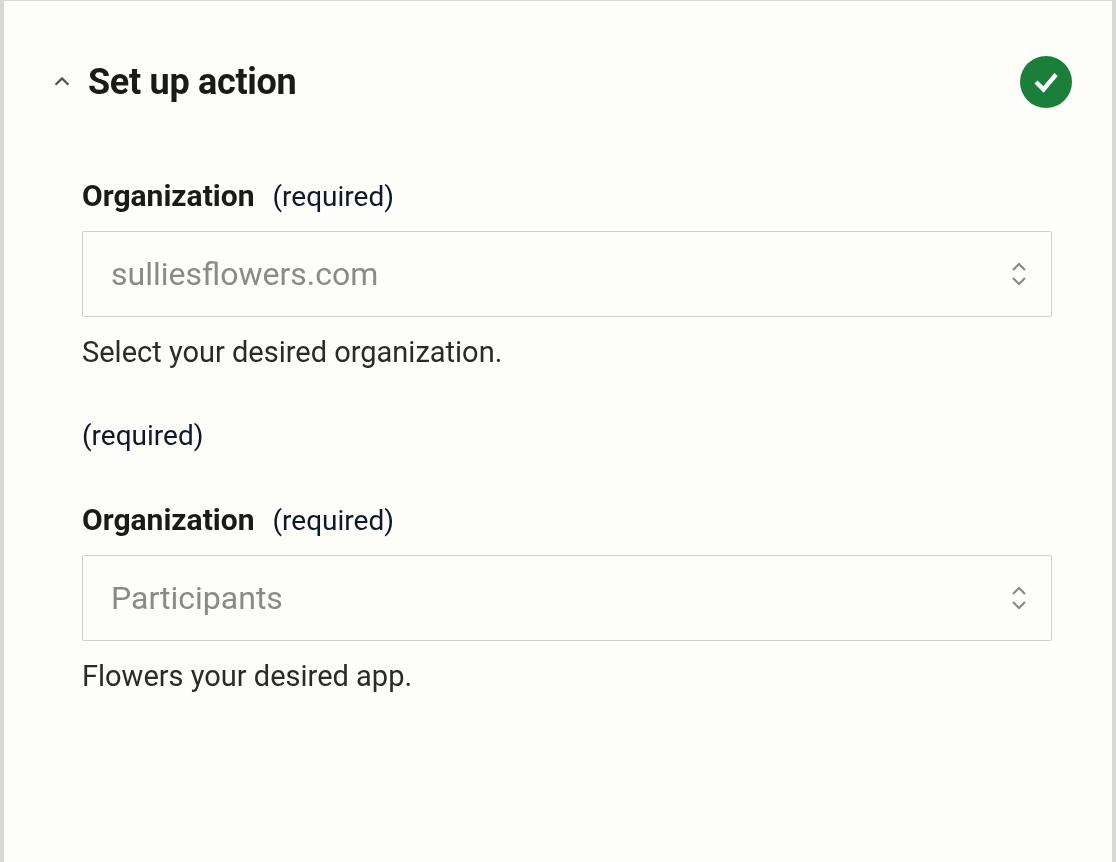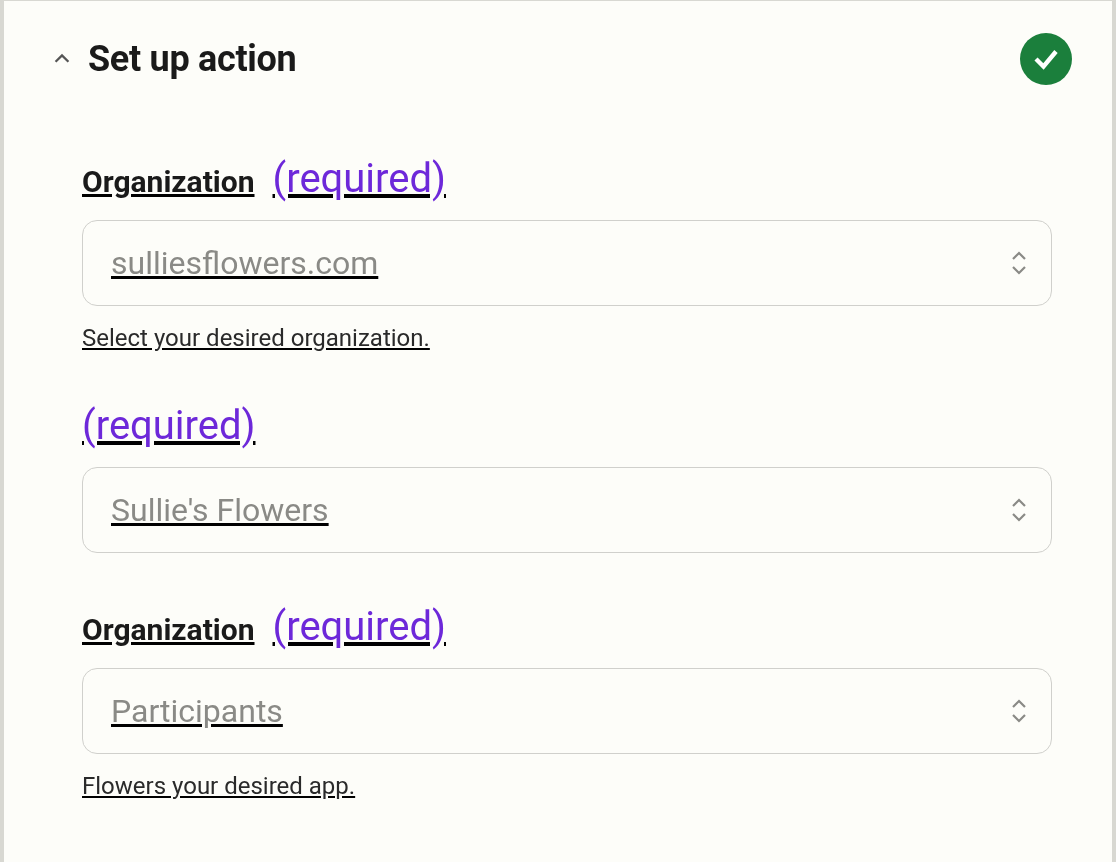--- a/index.html
+++ b/index.html
@@ -20,20 +20,21 @@
       border-top: 1px solid #d8d8d2;
       background: #fdfdf9;
       height: 100%;
       padding: 0;
     }
     .header-row {
       display: flex;
       align-items: center;
       justify-content: space-between;
       padding: 32px 40px 10px 46px;
+      margin-top: 23px;
     }
     .header-left {
       display: flex;
       align-items: center;
       gap: 14px;
     }
     .chevron-up {
       width: 24px;
       height: 24px;
       display: flex;
@@ -65,46 +66,45 @@
     }
     .status-badge svg {
       width: 30px;
       height: 30px;
       stroke: #fff;
       stroke-width: 3.5;
       fill: none;
     }
     .form-area {
       padding: 60px 60px 0 78px;
-      text-decoration: underline;
     }
     .field-group {
       margin-bottom: 50px;
     }
     .field-label-row {
       display: flex;
       align-items: baseline;
       gap: 18px;
       margin-bottom: 18px;
     }
     .field-label {
       font-size: 30px;
       font-weight: 700;
       color: #1a1a1a;
     }
     .field-required {
-      font-size: 40px;
+      font-size: 28px;
       font-weight: 400;
-      color: #6d28d9;
+      color: #0f172a;
     }
     .select-box {
       position: relative;
       width: 100%;
       border: 1px solid #d0d0cc;
-      border-radius: 15px;
+      border-radius: 2px;
       background: #fdfdf9;
       height: 86px;
       display: flex;
       align-items: center;
       padding: 0 60px 0 28px;
       cursor: pointer;
     }
     .select-value {
       font-size: 32px;
       color: #8a8a86;
@@ -121,21 +121,21 @@
       color: #8a8a86;
     }
     .select-arrows svg {
       width: 20px;
       height: 12px;
       stroke: #8a8a86;
       stroke-width: 2.2;
       fill: none;
     }
     .field-help {
-      font-size: 24px;
+      font-size: 29px;
       color: #2a2a2a;
       margin-top: 18px;
       font-weight: 400;
     }
   </style>
 </head>
 <body>
 
 <div class="panel">
   <div class="header-row">
@@ -172,31 +172,20 @@
             </svg>
         </span>
       </div>
       <div class="field-help">Select your desired organization.</div>
     </div>
 
     <div class="field-group">
       <div class="field-label-row">
         <span class="field-required">(required)</span>
       </div>
-      <div class="select-box">
-        <span class="select-value">Sullie's Flowers</span>
-        <span class="select-arrows">
-          <svg viewBox="0 0 20 12">
-              <polyline points="4 9 10 3 16 9"></polyline>
-            </svg>
-          <svg viewBox="0 0 20 12">
-              <polyline points="4 3 10 9 16 3"></polyline>
-            </svg>
-        </span>
-      </div>
     </div>
 
     <div class="field-group">
       <div class="field-label-row">
         <span class="field-label">Organization</span>
         <span class="field-required">(required)</span>
       </div>
       <div class="select-box">
         <span class="select-value">Participants</span>
         <span class="select-arrows">

